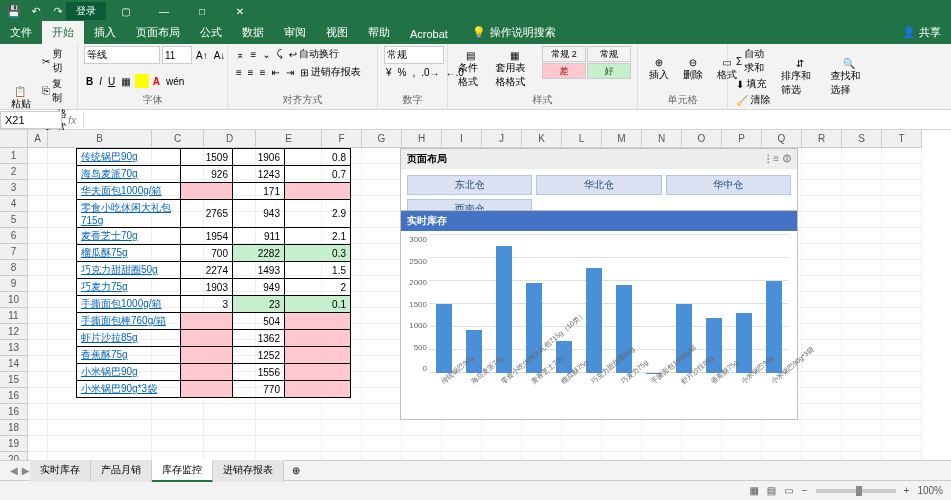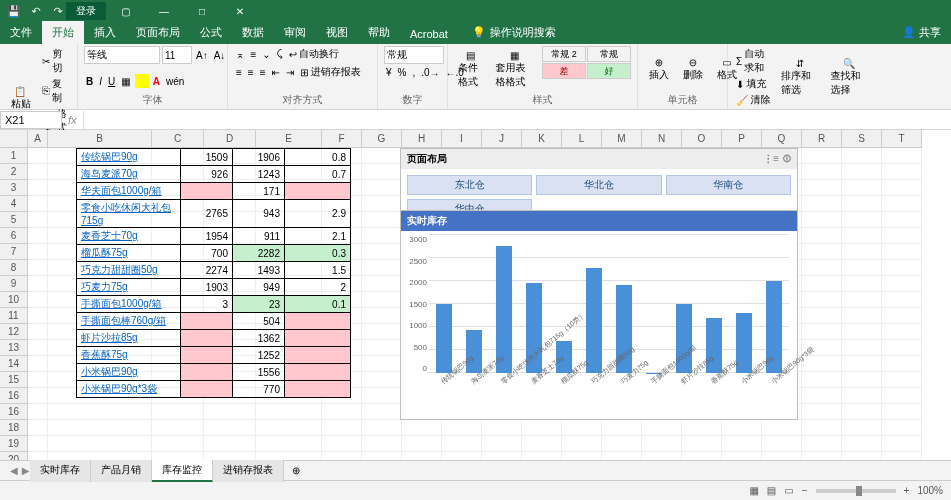--- a/index.html
+++ b/index.html
@@ -422,22 +422,22 @@
         <div class="slicer-head">
           <span>页面布局</span>
           <span class="icons">
               <span>⋮≡</span>
               <span>⏼</span>
             </span>
         </div>
         <div class="slicer-body" id="slicerbody">
             <div class="slicer-btn">东北仓</div>
             <div class="slicer-btn">华北仓</div>
-            <div class="slicer-btn">华南仓</div>
             <div class="slicer-btn">华中仓</div>
+            <div class="slicer-btn">西南仓</div>
           </div>
       </div>
 
       <div class="panel chart">
         <div class="chart-title">实时库存</div>
         <div class="chart-body">
           <div class="chart-axis" id="chartaxis">
               <div>3000</div>
               <div>2500</div>
               <div>2000</div>

